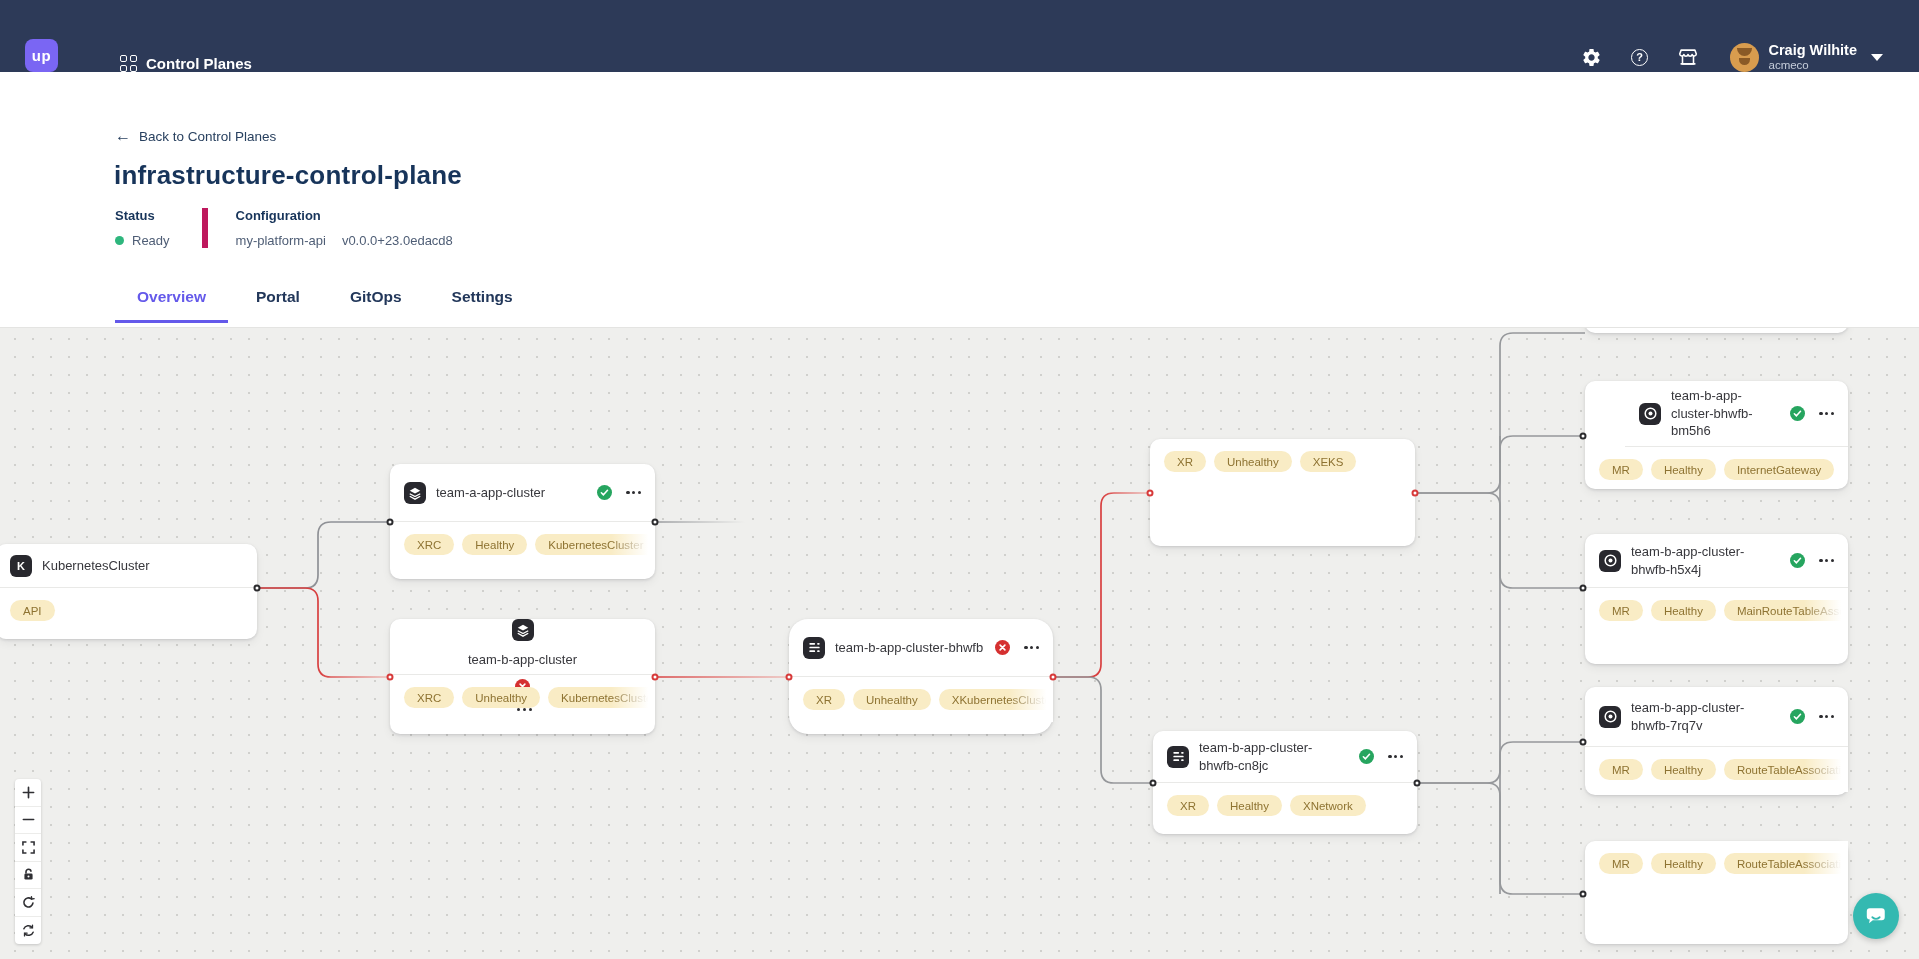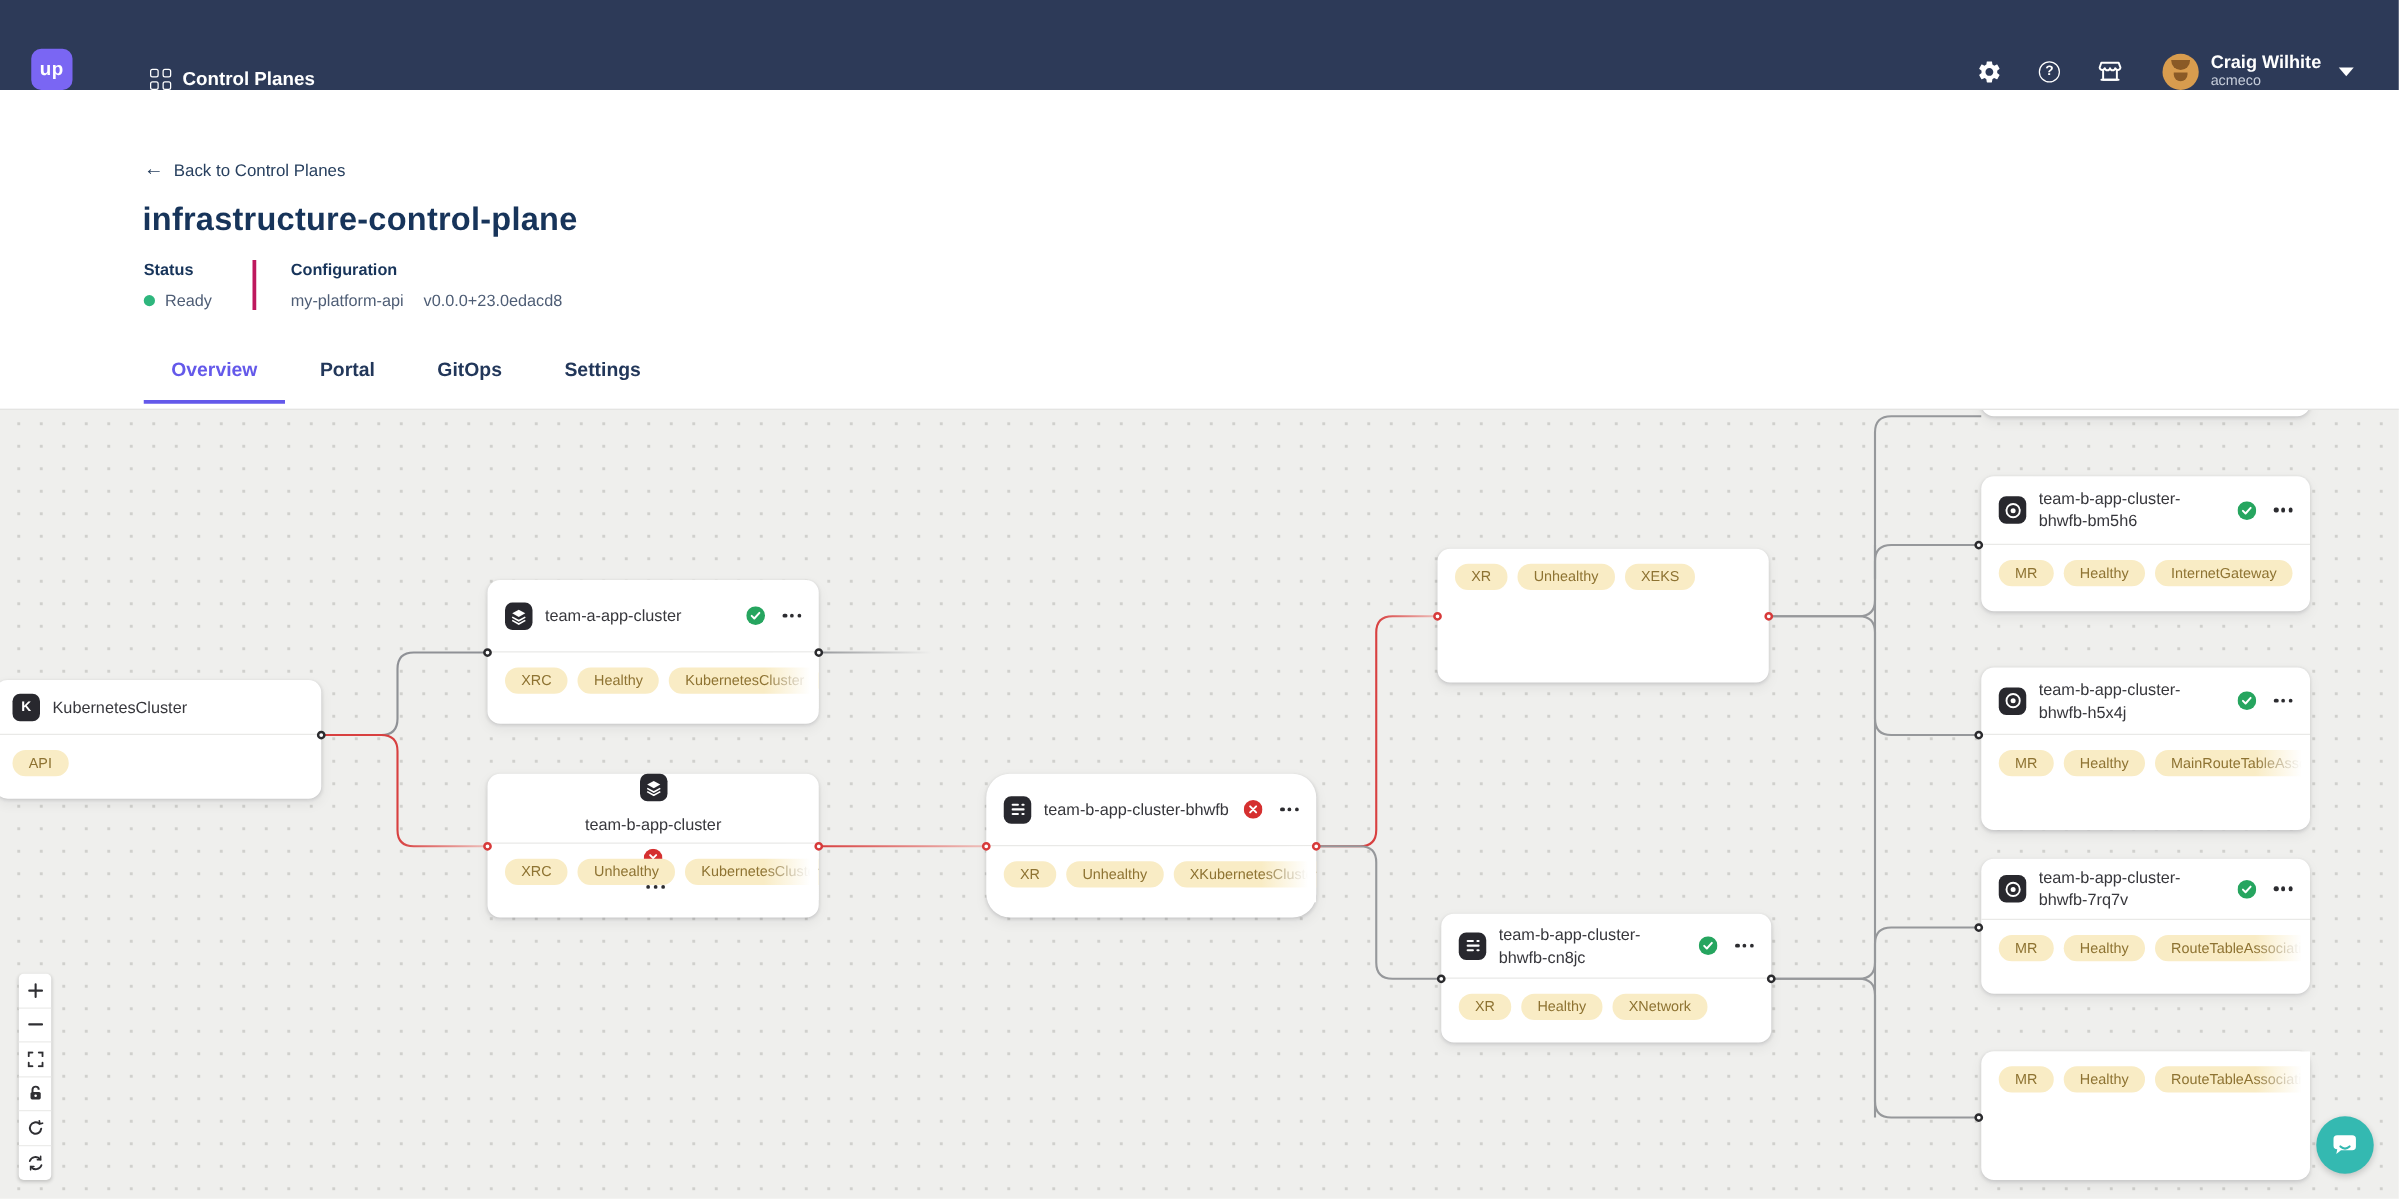--- a/index.html
+++ b/index.html
@@ -24,21 +24,21 @@
   .user-org { color:#c6cdda; font-size:11.5px; }
   .chevron-down { width:0; height:0; border-left:6px solid transparent; border-right:6px solid transparent; border-top:7px solid #fff; margin-left:4px; }
 
   
   .page-header { position:absolute; top:72px; left:0; width:1919px; height:255px; background:#fff; }
   .back-link { position:absolute; left:115px; top:56px; display:flex; align-items:center; gap:8px; color:#28405f; font-size:13.5px; cursor:pointer; }
   .back-arrow { font-size:16px; line-height:1; }
   .page-title { position:absolute; left:114px; top:88px; font-size:26px; font-weight:bold; color:#17345a; letter-spacing:.2px; }
   .meta { position:absolute; left:115px; top:136px; display:flex; }
   .meta-col { padding-right:32px; }
-  .meta-col + .meta-col { border-left:3px solid #be185d; padding-left:28px; }
+  .meta-col + .meta-col { border-left:6px solid #be185d; padding-left:28px; }
   .meta-label { font-size:13px; font-weight:bold; color:#17345a; margin-bottom:10px; }
   .meta-value { font-size:13px; color:#4e5d75; display:flex; align-items:center; gap:8px; }
   .status-dot { width:9px; height:9px; border-radius:50%; background:#2eb67d; }
   .config-ver { margin-left:8px; }
   .tabs { position:absolute; left:115px; bottom:7px; display:flex; gap:6px; }
   .tab { padding:10px 22px 14px; font-size:15.5px; font-weight:bold; color:#22375a; cursor:pointer; position:relative; }
   .tab.active { color:#6459ea; }
   .tab.active:after { content:""; position:absolute; left:0; right:0; bottom:-3px; height:3px; background:#6459ea; }
 
   
@@ -343,21 +343,21 @@
         </span>
     </div>
     <div class="node-badges">
         <span class="badge">XR</span>
         <span class="badge">Healthy</span>
         <span class="badge">XNetwork</span>
       </div>
   </div>
     <div class="node" style="left: 1585px; top: -80px; width: 263px; height: 85px;"></div>
     <div class="node" style="left: 1585px; top: 53px; width: 263px; height: 108px;">
-    <div class="node-top" style="height: 55px;">
+    <div class="node-top" style="height: 66px; margin-left: 40px;">
       <span class="node-icon">
           <svg width="15" height="15" viewBox="0 0 24 24" fill="none">
             <circle cx="12" cy="12" r="8.5" stroke="#fff" stroke-width="2.4"></circle>
             <circle cx="12" cy="12" r="3.2" fill="#fff"></circle>
           </svg>
         </span>
       <span class="node-title">team-b-app-cluster-bhwfb-bm5h6</span>
       <span class="node-status"><svg width="15" height="15" viewBox="0 0 20 20">
             <circle cx="10" cy="10" r="10" fill="#26a55f"></circle>
             <path d="M5.8 10.3l2.8 2.8 5.4-6" stroke="#fff" stroke-width="2.1" fill="none" stroke-linecap="round" stroke-linejoin="round"></path>
@@ -394,21 +394,21 @@
         </span>
     </div>
     <div class="node-badges">
         <span class="badge">MR</span>
         <span class="badge">Healthy</span>
         <span class="badge">MainRouteTableAssociation</span>
         <span class="fade-overlay"></span>
       </div>
   </div>
     <div class="node" style="left: 1585px; top: 359px; width: 263px; height: 108px;">
-    <div class="node-top" style="height: 49px;">
+    <div class="node-top" style="height: 60px;">
       <span class="node-icon">
           <svg width="15" height="15" viewBox="0 0 24 24" fill="none">
             <circle cx="12" cy="12" r="8.5" stroke="#fff" stroke-width="2.4"></circle>
             <circle cx="12" cy="12" r="3.2" fill="#fff"></circle>
           </svg>
         </span>
       <span class="node-title">team-b-app-cluster-bhwfb-7rq7v</span>
       <span class="node-status"><svg width="15" height="15" viewBox="0 0 20 20">
             <circle cx="10" cy="10" r="10" fill="#26a55f"></circle>
             <path d="M5.8 10.3l2.8 2.8 5.4-6" stroke="#fff" stroke-width="2.1" fill="none" stroke-linecap="round" stroke-linejoin="round"></path>

